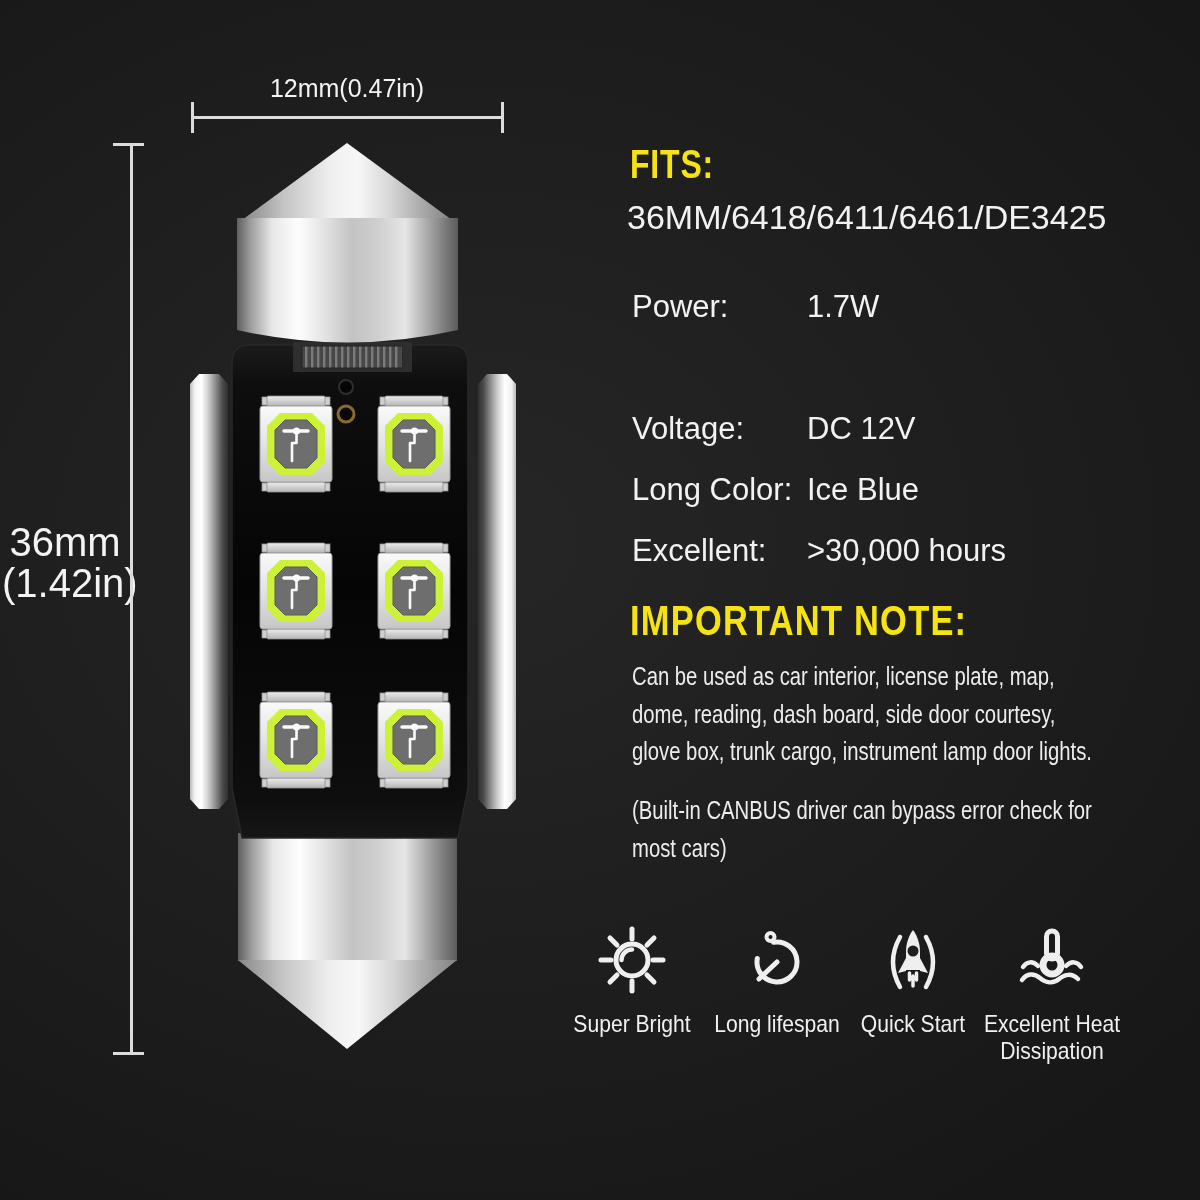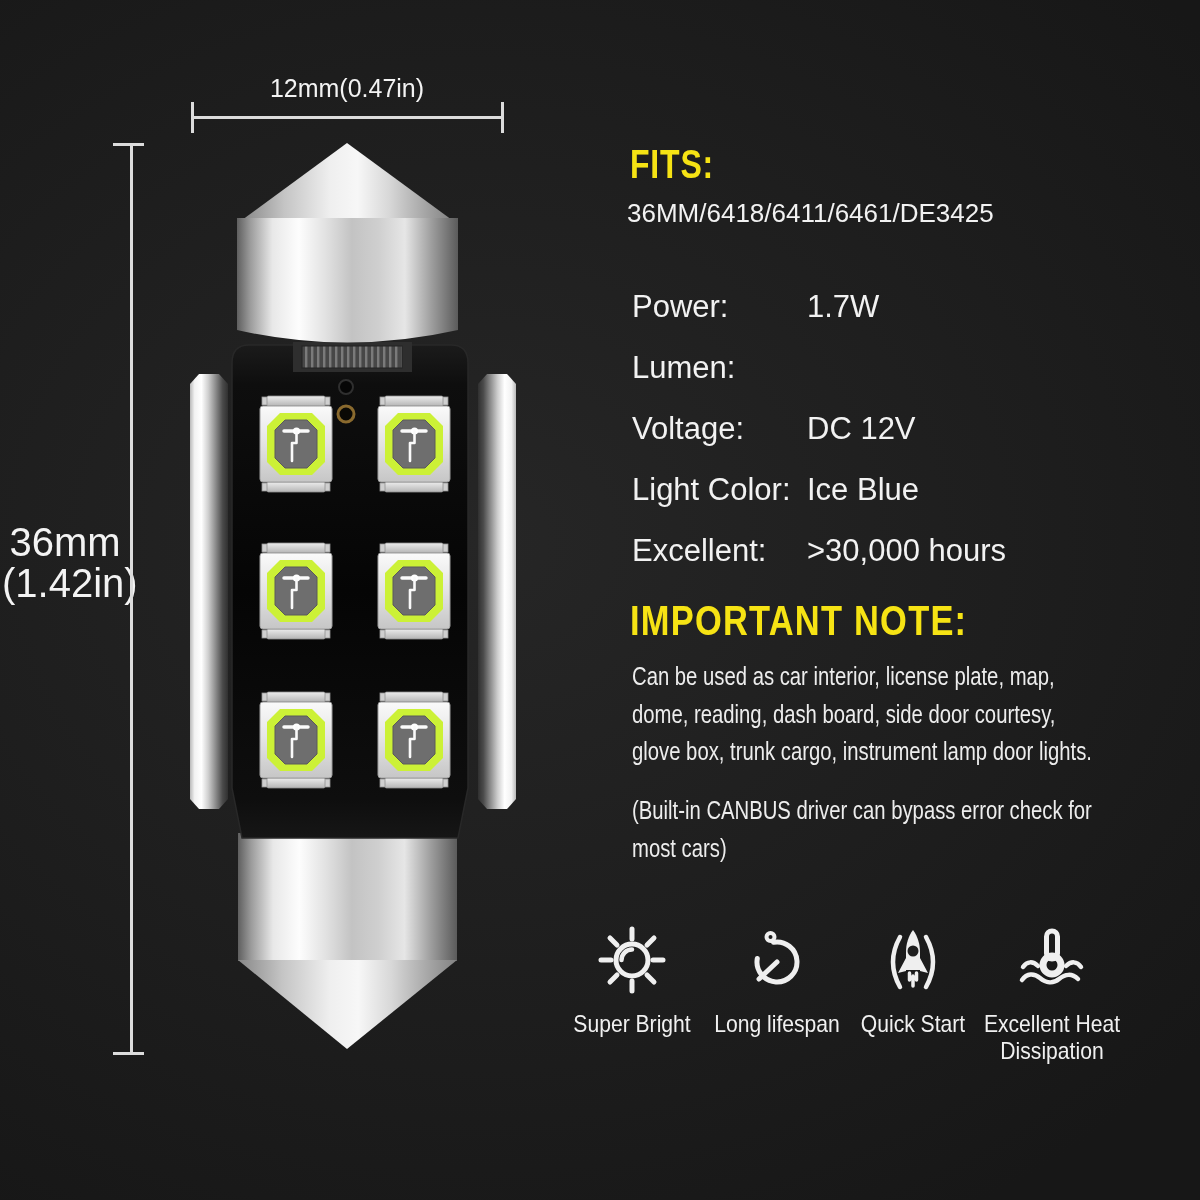--- a/index.html
+++ b/index.html
@@ -17,21 +17,21 @@
   .dim-label { position:absolute; color:#f3f3f3; text-align:center; }
   .dim-label-top { left:172px; top:74px; width:350px; font-size:25px; }
   .dim-label-left { left:2px; top:522px; width:126px; font-size:40px; line-height:41px; }
 
   
   .fits-heading {
     position:absolute; left:630px; top:142px;
     color:#f6e314; font-size:40px; font-weight:800; letter-spacing:1px;
     transform:scaleX(.8); transform-origin:left top;
   }
-  .fits-models { position:absolute; left:627px; top:198px; font-size:26px; white-space:nowrap; }
+  .fits-models { position:absolute; left:627px; top:198px; font-size:34px; white-space:nowrap; }
 
   .spec-table { position:absolute; left:632px; top:274px; }
   .spec-row { display:grid; grid-template-columns:175px auto; height:46px; align-items:start;margin-top:15px; }
   .spec-row span { font-size:31px; white-space:nowrap; }
 
   .note-heading {
     position:absolute; left:630px; top:597px;
     color:#f6e314; font-size:42px; font-weight:800; letter-spacing:1.5px;
     transform:scaleX(.82); transform-origin:left top;
   }
@@ -178,28 +178,27 @@
 
   <div class="fits-heading">FITS:</div>
   <div class="fits-models">36MM/6418/6411/6461/DE3425</div>
 
   <div class="spec-table">
     <div class="spec-row">
       <span>Power:</span>
       <span>1.7W</span>
     </div>
     <div class="spec-row">
-      <span>Lumen:</span>
     </div>
     <div class="spec-row">
       <span>Voltage:</span>
       <span>DC 12V</span>
     </div>
     <div class="spec-row">
-      <span>Light Color:</span>
+      <span>Long Color:</span>
       <span>Ice Blue</span>
     </div>
     <div class="spec-row">
       <span>Excellent:</span>
       <span>&gt;30,000 hours</span>
     </div>
   </div>
 
   <div class="note-heading">IMPORTANT NOTE:</div>
   <div class="note-body">

